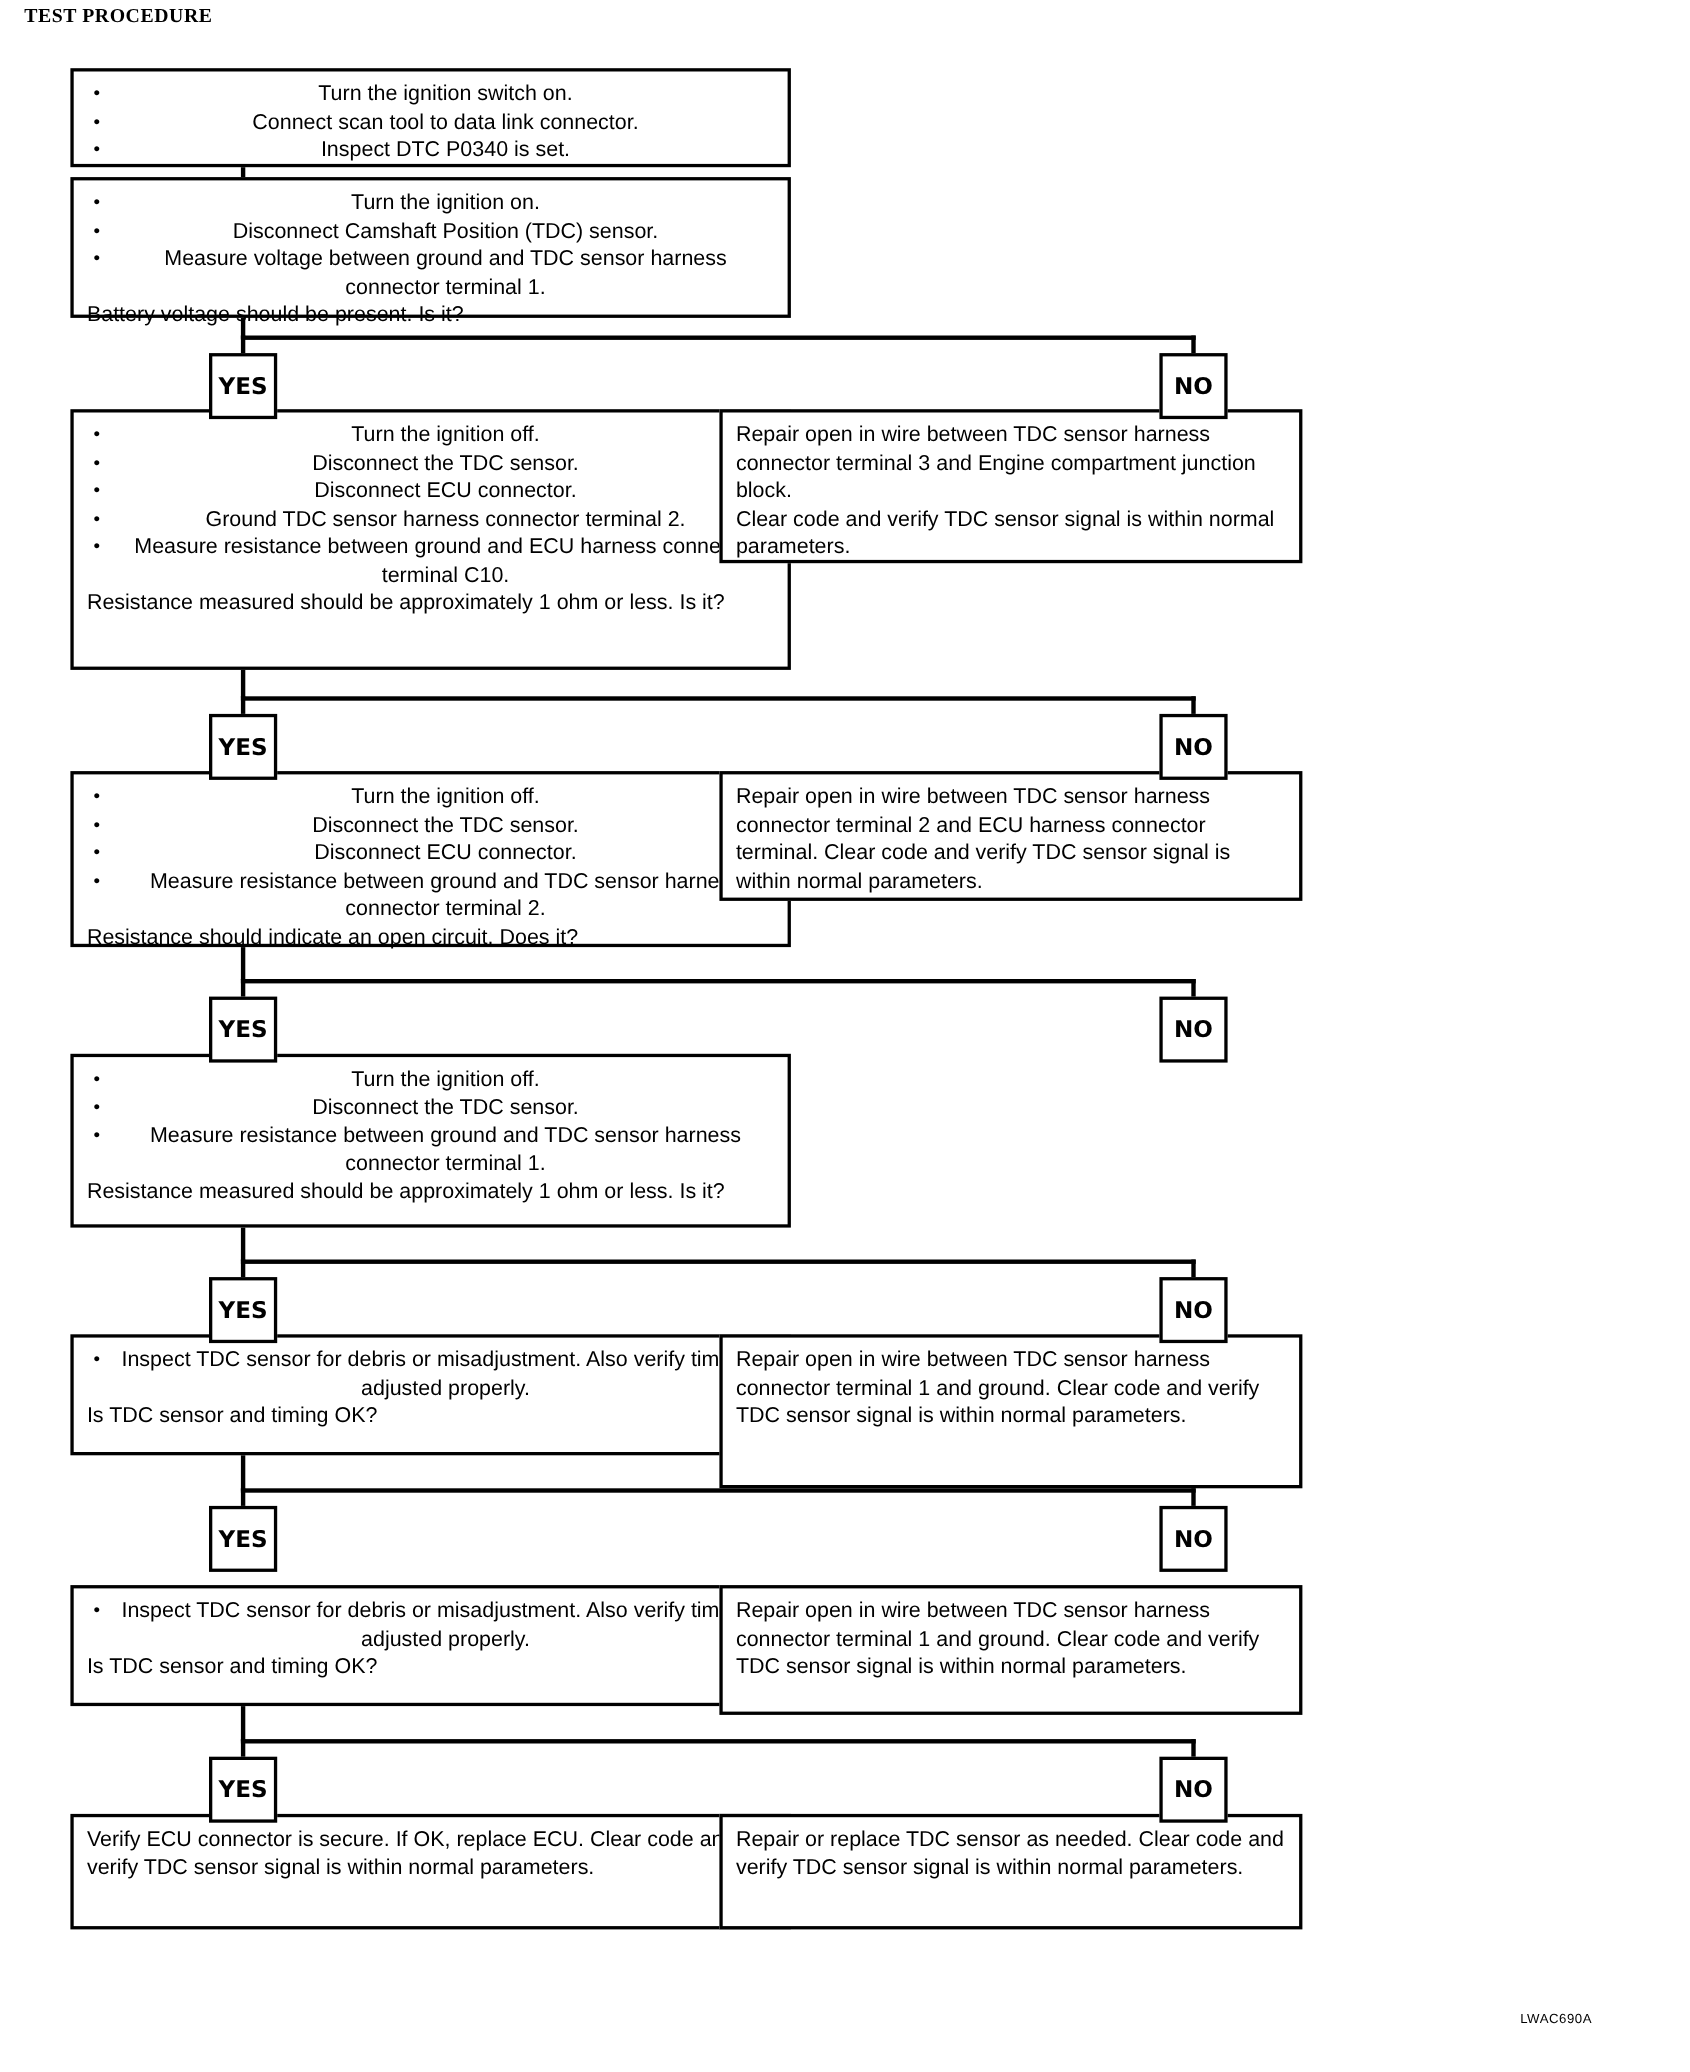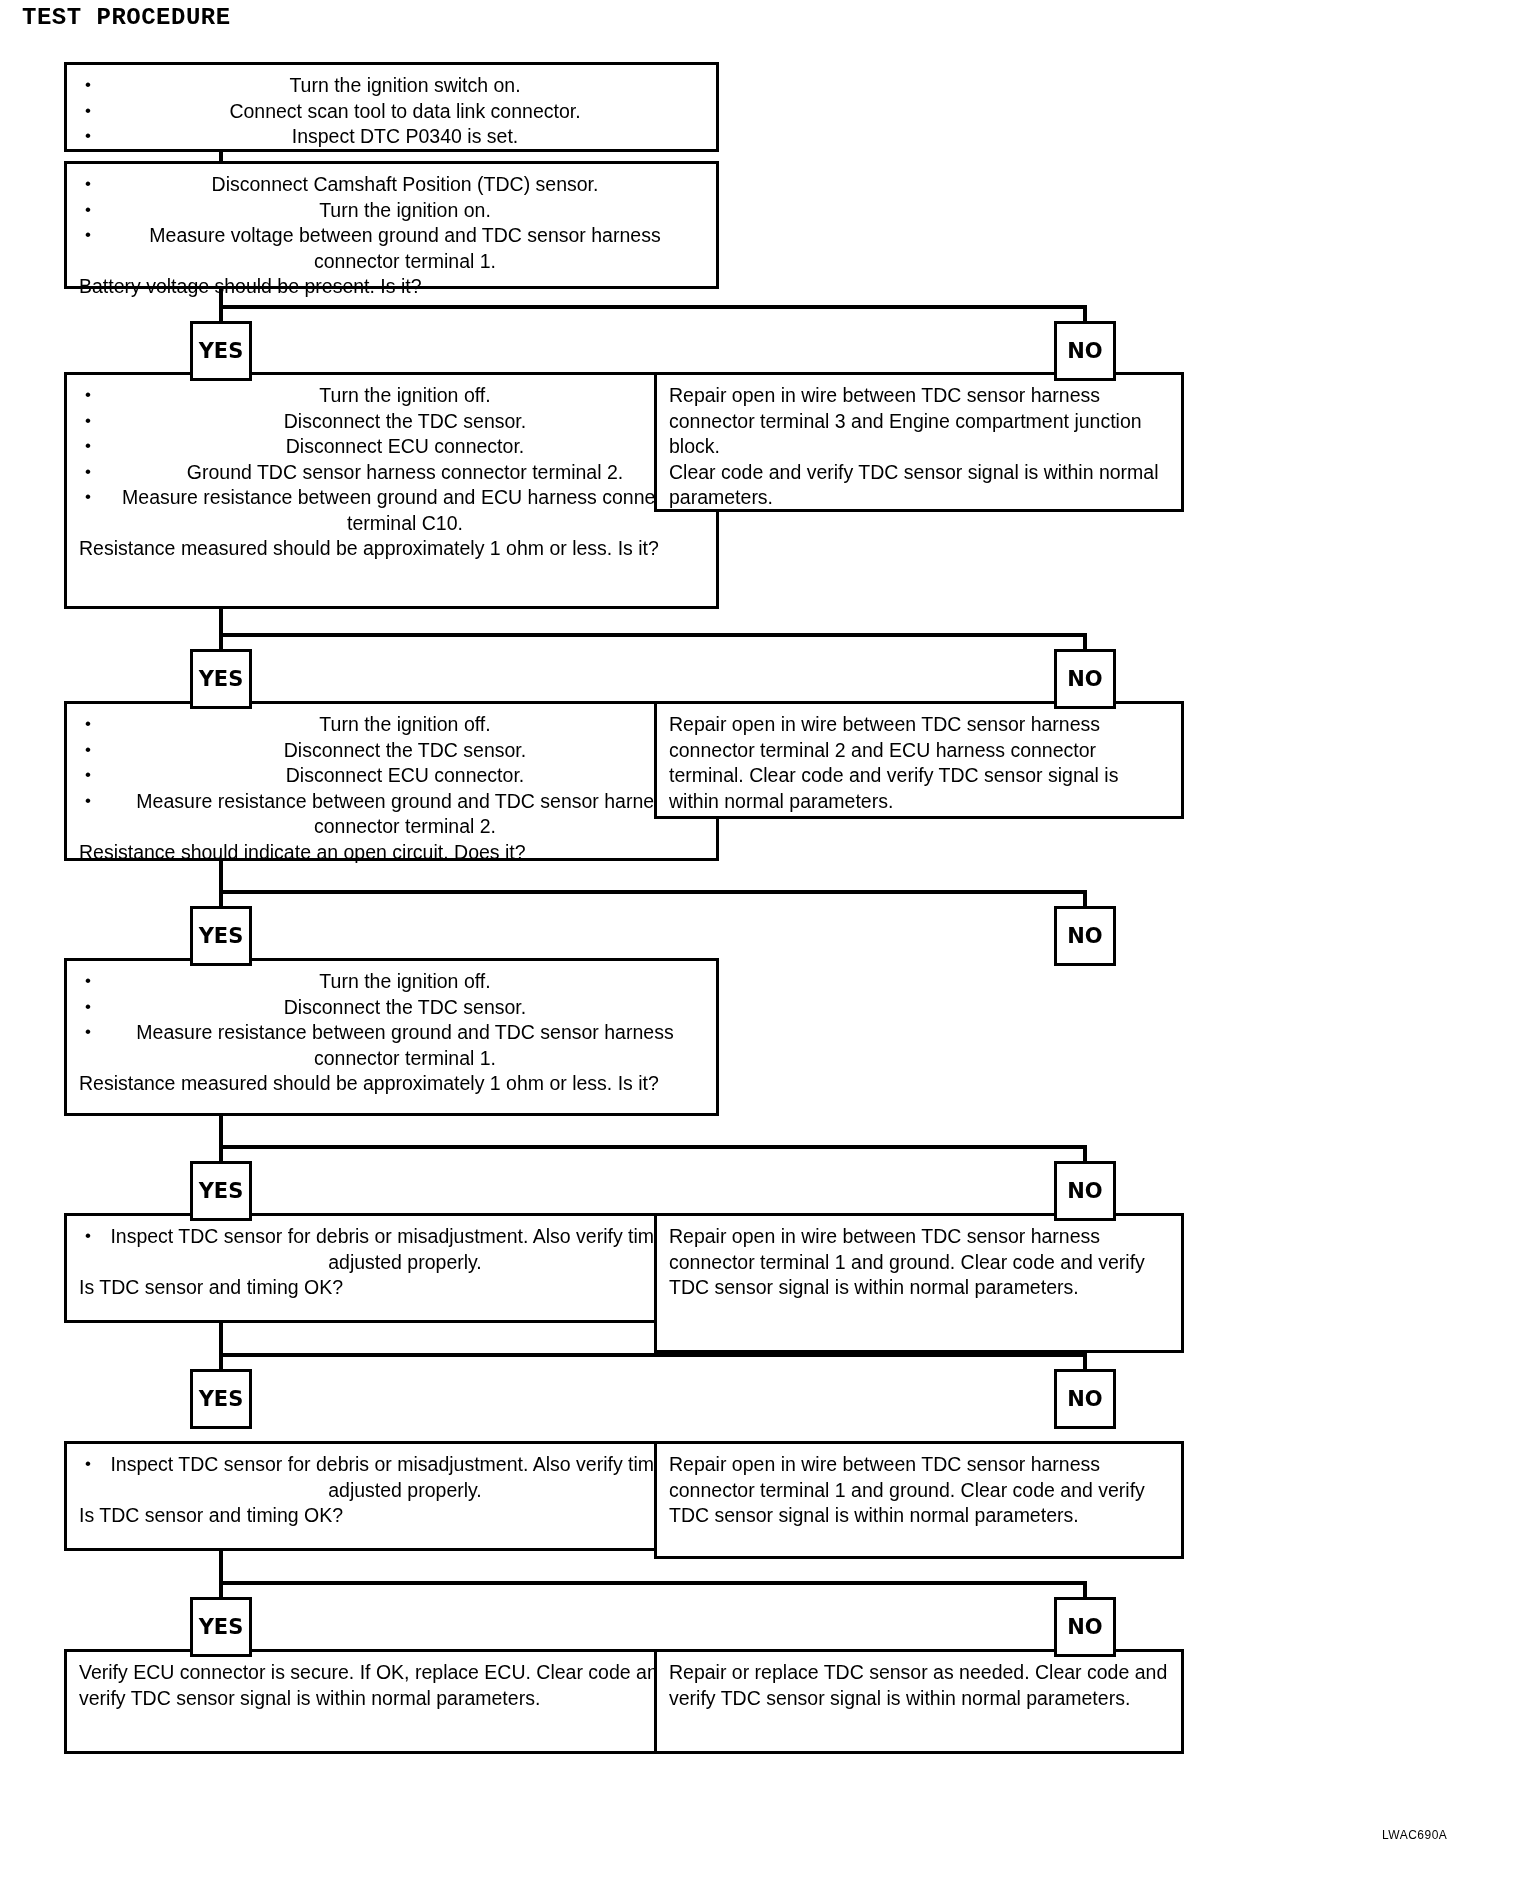--- a/index.html
+++ b/index.html
@@ -17,24 +17,24 @@
   }
   #page {
     position: relative;
     width: 1536px;
     height: 1884px;
   }
   .page-title {
     position: absolute;
     left: 22px;
     top: 4px;
-    font-size: 24px;
+    font-size: 18px;
     font-weight: bold;
     letter-spacing: 0.5px;
-    font-family: Liberation Mono, monospace;
+    font-family: Liberation Serif, serif;
   }
   .box {
     position: absolute;
     border: 3px solid #000;
     background: #fff;
     box-sizing: border-box;
     font-size: 19.5px;
     line-height: 25.5px;
     padding: 8px 10px 8px 12px;
   }
@@ -98,22 +98,22 @@
       <li>Turn the ignition switch on.</li>
       <li>Connect scan tool to data link connector.</li>
       <li>Inspect DTC P0340 is set.</li>
     </ul>
   </div>
 
   <div class="ln" style="left:219px; top:152px; width:4px; height:9px;"></div>
 
   <div class="box" style="left:64px; top:161px; width:655px; height:128px;">
     <ul>
+      <li>Turn the ignition on.</li>
       <li>Disconnect Camshaft Position (TDC) sensor.</li>
-      <li>Turn the ignition on.</li>
       <li>Measure voltage between ground and TDC sensor harness connector terminal 1.</li>
     </ul>
     <div class="plain">Battery voltage should be present. Is it?</div>
   </div>
 
   <div class="ln" style="left:219px; top:289px; width:4px; height:19px;"></div>
   <div class="ln" style="left:219px; top:305px; width:868px; height:4px;"></div>
   <div class="ln" style="left:1083px; top:305px; width:4px; height:18px;"></div>
   <div class="ln" style="left:219px; top:305px; width:4px; height:18px;"></div>
 

